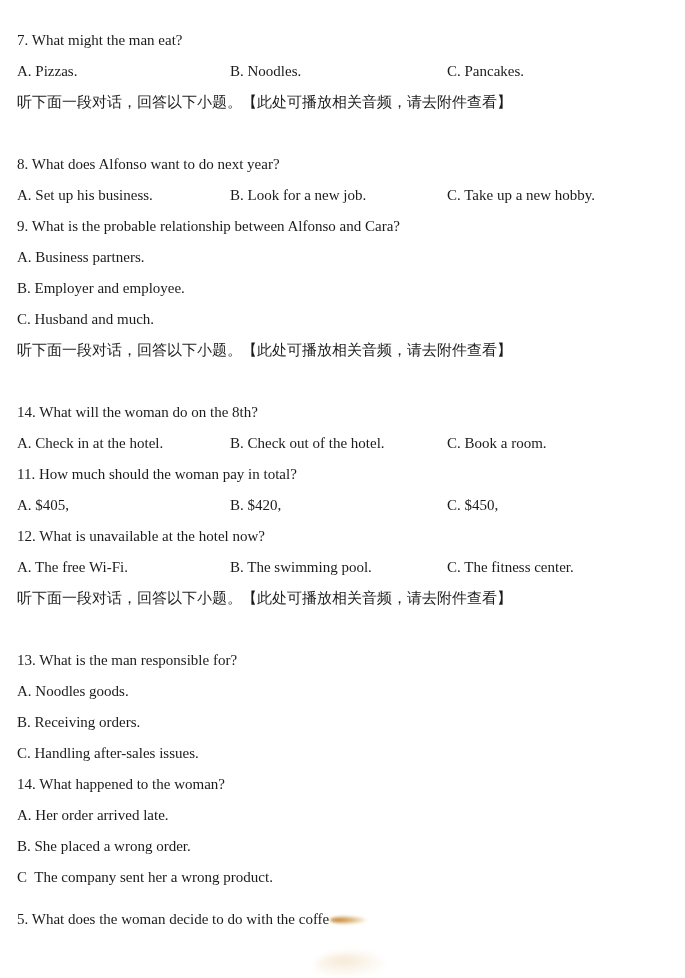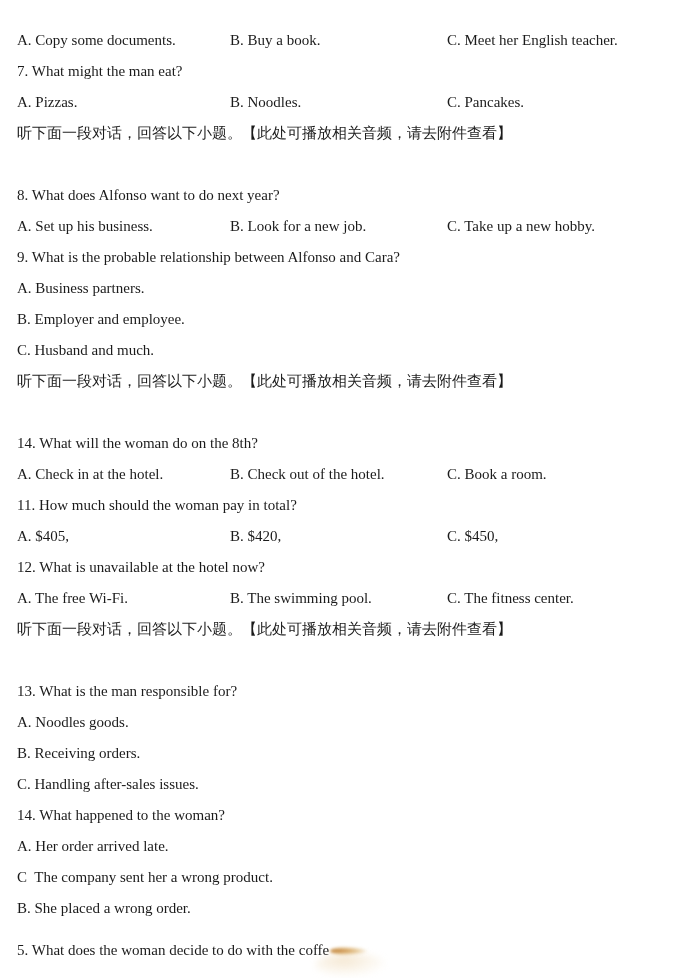--- a/index.html
+++ b/index.html
@@ -33,25 +33,20 @@
     border-radius:50%;
     background:radial-gradient(ellipse at 40% 30%, rgba(233,205,160,0.45) 0%, rgba(240,220,185,0.2) 50%, rgba(255,255,255,0) 75%);
     filter:blur(3px);
   }
 </style>
 </head>
 <body>
 
 <div class="page">
 
-  <div class="line opts">
-    <span class="opt opt-a">A. Copy some documents.</span>
-    <span class="opt opt-b">B. Buy a book.</span>
-    <span class="opt opt-c">C. Meet her English teacher.</span>
-  </div>
 
   <div class="line">
     <span class="txt">7. What might the man eat?</span>
   </div>
 
   <div class="line opts">
     <span class="opt opt-a">A. Pizzas.</span>
     <span class="opt opt-b">B. Noodles.</span>
     <span class="opt opt-c">C. Pancakes.</span>
   </div>
@@ -148,25 +143,25 @@
 
   <div class="line">
     <span class="txt">14. What happened to the woman?</span>
   </div>
 
   <div class="line">
     <span class="txt">A. Her order arrived late.</span>
   </div>
 
   <div class="line">
-    <span class="txt">C  The company sent her a wrong product.</span>
+    <span class="txt">B. She placed a wrong order.</span>
   </div>
 
   <div class="line">
-    <span class="txt">B. She placed a wrong order.</span>
+    <span class="txt">C  The company sent her a wrong product.</span>
   </div>
 
   <div class="spacer-sm"></div>
 
   <div class="line">
     <span class="txt">5. What does the woman decide to do with the coffe</span><span class="smudge"></span>
   </div>
 
   <div class="smudge-halo"></div>
 

